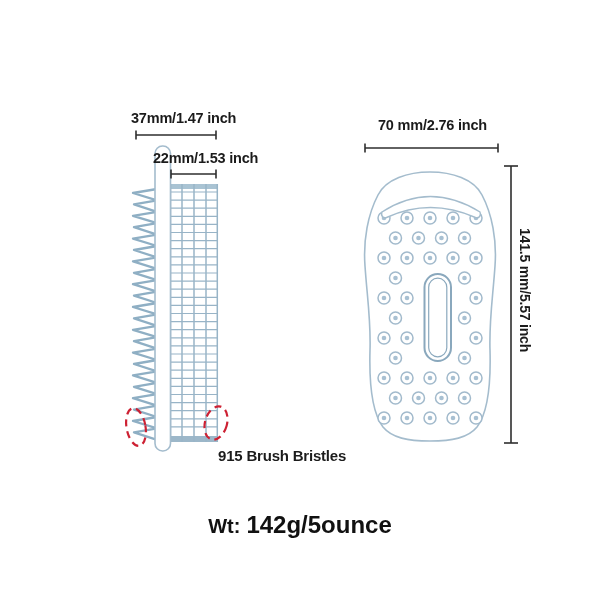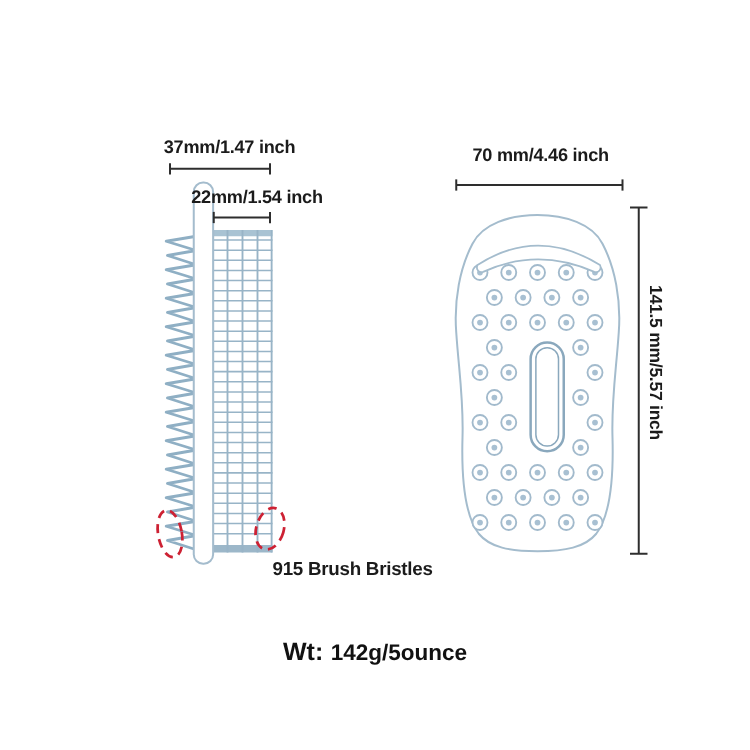--- a/index.html
+++ b/index.html
@@ -6,21 +6,21 @@
   body{width:600px;height:600px;background:#ffffff;position:relative;overflow:hidden;
        font-family:"Liberation Sans", sans-serif;}
   .canvas{position:absolute;inset:0;width:600px;height:600px;}
   svg#diagram-svg{position:absolute;left:0;top:0;}
   .lbl{position:absolute;color:#1b1b1b;font-weight:700;white-space:nowrap;letter-spacing:-0.2px;}
   .dim{font-size:14.5px;text-align:center;}
   .anno{font-size:15px;}
   .vdim{writing-mode:vertical-rl;font-size:14px;}
   .weight{position:absolute;left:0;top:511px;width:600px;text-align:center;color:#111;}
   .weight .wt{font-size:20px;font-weight:700;text-align:center;}
-  .weight .val{font-size:18px;font-weight:700;margin-left:6px;}
+  .weight .val{font-size:24px;font-weight:700;margin-left:6px;}
 </style>
 </head>
 <body>
 
 <div class="canvas">
   <svg id="diagram-svg" width="600" height="600" viewBox="0 0 600 600">
       <g>
         <path d="M157,189 L133,193.0 L157,200.4 L134,204.4 L157,211.8 L133,215.8 L157,223.2 L134,227.2 L157,234.6 L133,238.6 L157,246.0 L134,250.0 L157,257.4 L133,261.4 L157,268.8 L134,272.8 L157,280.2 L133,284.2 L157,291.6 L134,295.6 L157,303.0 L133,307.0 L157,314.4 L134,318.4 L157,325.8 L133,329.8 L157,337.2 L134,341.2 L157,348.6 L133,352.6 L157,360.0 L134,364.0 L157,371.4 L133,375.4 L157,382.8 L134,386.8 L157,394.2 L133,398.2 L157,405.6 L134,409.6 L157,417.0 L133,421.0 L157,428.4 L134,432.4 L157,439.8" fill="none" stroke="#8fafc4" stroke-width="2.3" stroke-linejoin="round"></path>
         <g>
           <rect x="170.5" y="184" width="47.5" height="259" fill="#ffffff"></rect>
@@ -164,22 +164,22 @@
         <line x1="365" y1="148" x2="498" y2="148" stroke="#2e2e2e" stroke-width="1.6"></line>
         <line x1="365" y1="143.5" x2="365" y2="152.5" stroke="#2e2e2e" stroke-width="1.6"></line>
         <line x1="498" y1="143.5" x2="498" y2="152.5" stroke="#2e2e2e" stroke-width="1.6"></line>
         <line x1="511" y1="166" x2="511" y2="443" stroke="#2e2e2e" stroke-width="1.6"></line>
         <line x1="504" y1="166" x2="518" y2="166" stroke="#2e2e2e" stroke-width="1.6"></line>
         <line x1="504" y1="443" x2="518" y2="443" stroke="#2e2e2e" stroke-width="1.6"></line>
       </g>
     </svg>
 
   <div class="lbl dim" style="left:131px;top:110px;">37mm/1.47 inch</div>
-  <div class="lbl dim" style="left:153px;top:150px;">22mm/1.54 inch</div>
-  <div class="lbl dim" style="left:378px;top:117px;">70 mm/4.46 inch</div>
+  <div class="lbl dim" style="left:153px;top:150px;">22mm/1.53 inch</div>
+  <div class="lbl dim" style="left:378px;top:117px;">70 mm/2.76 inch</div>
   <div class="lbl vdim" style="left:517px;top:228px;">141.5 mm/5.57 inch</div>
 
   <div class="lbl anno" style="left:190px;top:447px;margin-left:28px;">915 Brush Bristles</div>
 
   <div class="weight">
     <span class="wt">Wt:</span><span class="val">142g/5ounce</span>
   </div>
 </div>
 
 </body></html>

